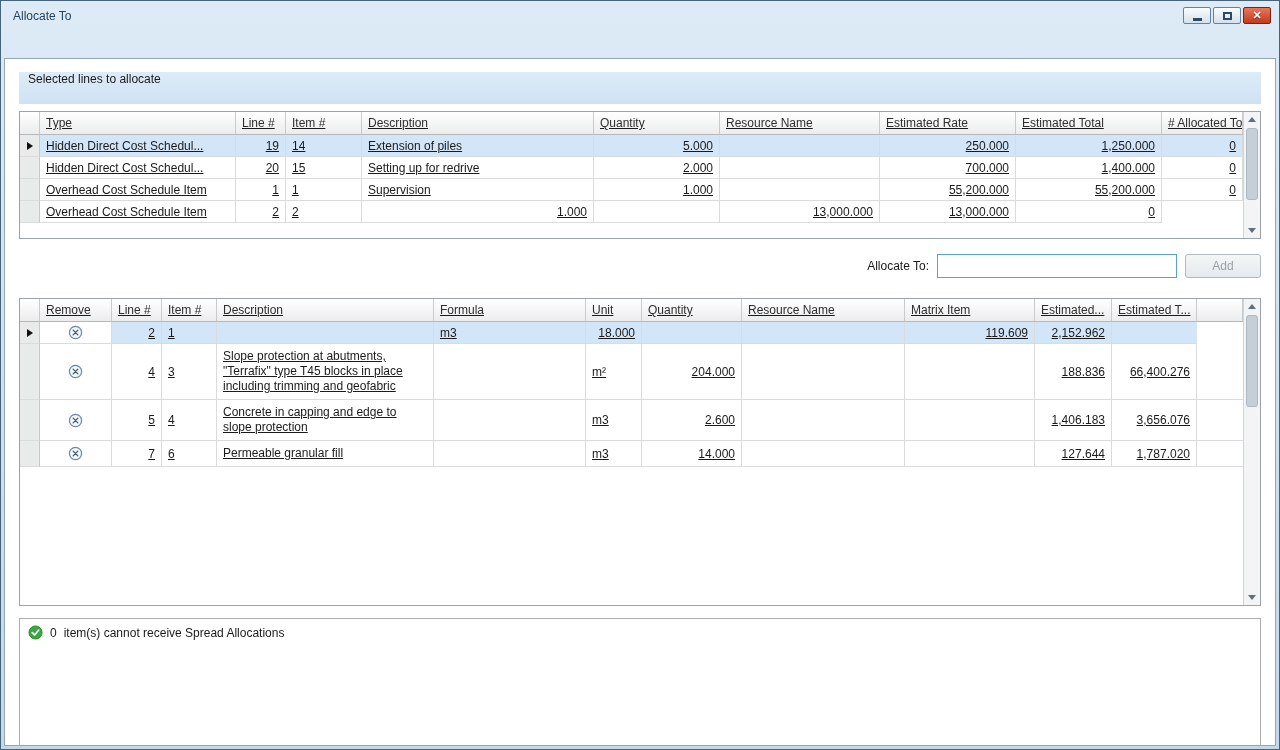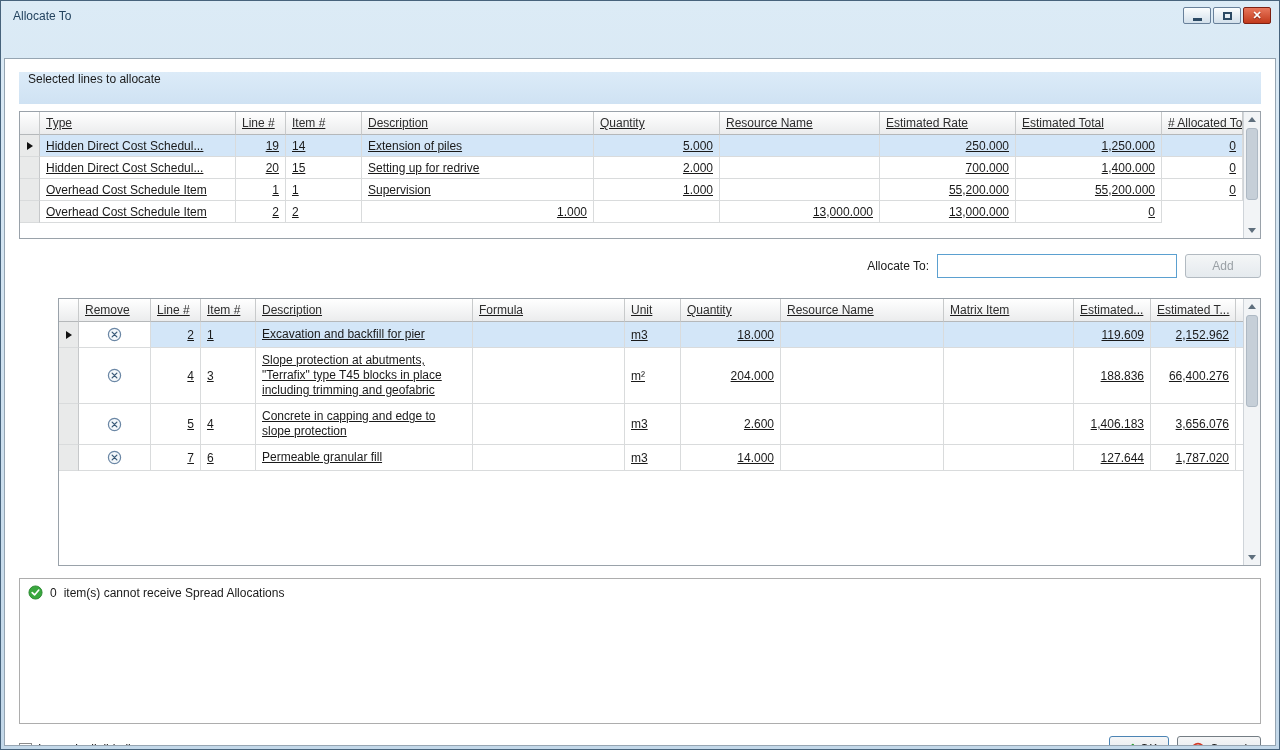--- a/index.html
+++ b/index.html
@@ -86,21 +86,21 @@
     width: 240px; height: 24px; border: 1px solid #5ba0d0; background: #fff;
     font-family: "Liberation Sans", sans-serif; font-size: 12px; padding: 0 5px; outline: none;
   }
   .add-btn {
     width: 76px; height: 24px; margin-left: 8px;
     border: 1px solid #b2bac1; border-radius: 3px;
     background: linear-gradient(180deg, #f4f6f7 0%, #e5eaee 100%);
     color: #9aa0a5; font-family: "Liberation Sans", sans-serif; font-size: 12px;
   }
 
-  .table2 { margin-top: 20px; height: 268px; margin-left: 39px; }
+  .table2 { margin-top: 20px; height: 308px; }
   .table1 { height: 128px; }
 
   
   .status-box { margin-top: 12px; height: 146px; border: 1px solid #adadad; background: #fff; padding: 6px 8px; flex: none; }
   .status-line { display: flex; align-items: center; gap: 7px; }
 
   
   .footer { margin-top: 12px; display: flex; align-items: center; flex: none; }
   .checkbox {
     width: 13px; height: 13px; border: 1px solid #8b8b8b; background: #fff; margin-right: 6px; flex: none;
@@ -254,21 +254,20 @@
               <span class="sel-arrow"></span>
             </div>
           <div class="c remove-cell">
             <svg width="15" height="15" viewBox="0 0 16 16">
                 <circle cx="8" cy="8" r="6.5" fill="#f4f8fb" stroke="#6b87a5" stroke-width="1.3"></circle>
                 <path d="M5.5 5.5 L10.5 10.5 M10.5 5.5 L5.5 10.5" stroke="#3a5a78" stroke-width="1.4" stroke-linecap="round"></path>
               </svg>
           </div>
           <div class="c num">2</div>
           <div class="c">1</div>
-          <div class="c wrap">Excavation and backfill for pier</div>
           <div class="c"></div>
           <div class="c">m3</div>
           <div class="c num">18.000</div>
           <div class="c"></div>
           <div class="c"></div>
           <div class="c num">119.609</div>
           <div class="c num">2,152.962</div>
           <div class="c filler"></div>
         </div>
 

